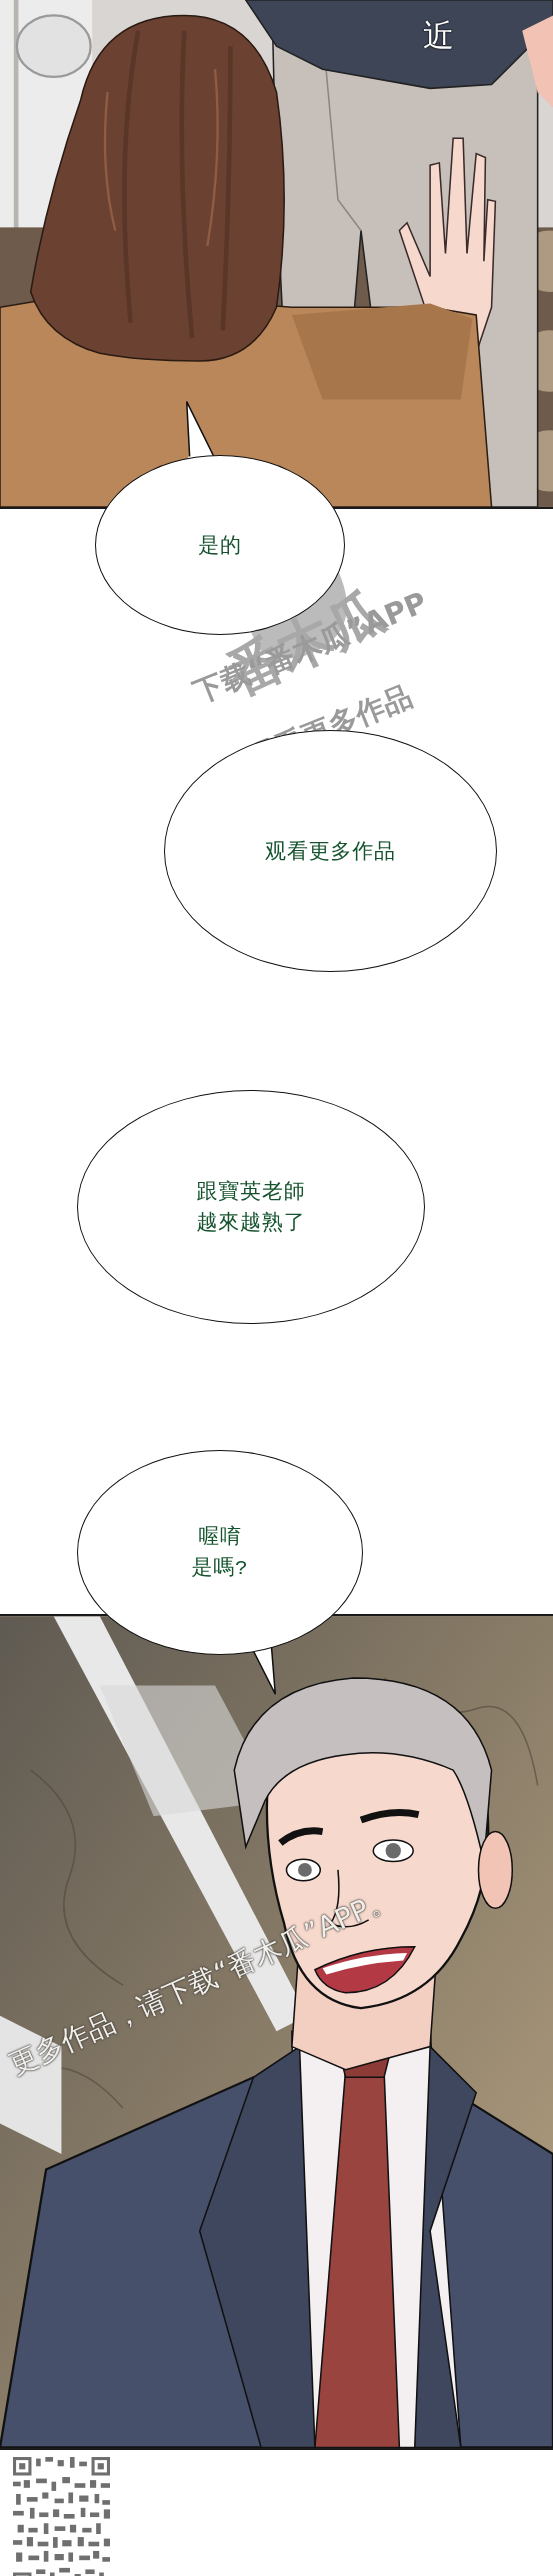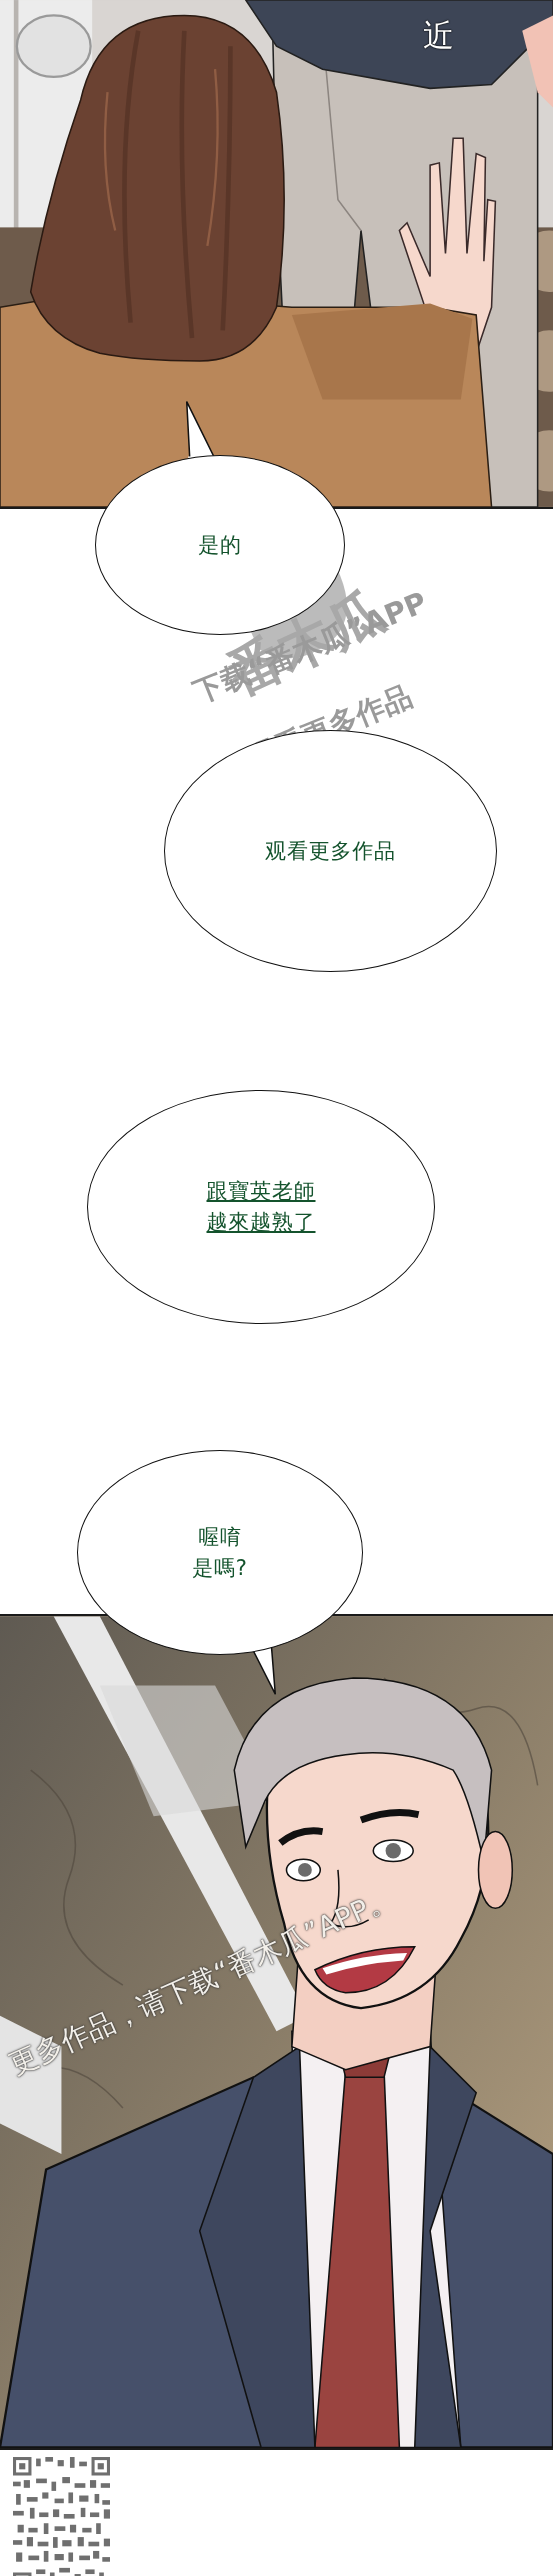--- a/index.html
+++ b/index.html
@@ -66,29 +66,29 @@
   <rect x="20" y="72" width="40" height="40" fill="#fff"></rect>
 </svg>
 <div class="bubble" style="left:95px;top:455px;width:248px;height:178px;">
   <span class="txt">是的</span>
 </div>
 
 <div class="bubble" style="left:164px;top:730px;width:331px;height:240px;">
   <span class="txt">观看更多作品</span>
 </div>
 
-<div class="bubble" style="left:87px;top:1090px;width:346px;height:232px;text-decoration:underline;">
+<div class="bubble" style="left:77px;top:1090px;width:346px;height:232px;">
   <span class="txt">跟寶英老師
 越來越熟了</span>
 </div>
 
 <svg class="tail" style="left:246px;top:1637px" width="54" height="61" viewBox="0 0 70 80">
   <path d="M0 0 L38 75 L32 0 Z" fill="#fff" stroke="#111" stroke-width="2"></path>
 </svg>
-<div class="bubble" style="left:77px;top:1450px;width:284px;height:203px;">
+<div class="bubble" style="left:77px;top:1450px;width:284px;height:203px;font-family:Liberation Mono, monospace;">
   <span class="txt">喔唷
 是嗎?</span>
 </div>
 
 <div id="panel2" class="panel">
   <svg class="abs" style="left:0;top:0" width="553" height="832" viewBox="0 0 720 1082">
     <defs>
       <linearGradient id="marble" x1="0" y1="0" x2="1" y2="1">
         <stop offset="0" stop-color="#5f5a52"></stop>
         <stop offset="0.5" stop-color="#8a7d68"></stop>

